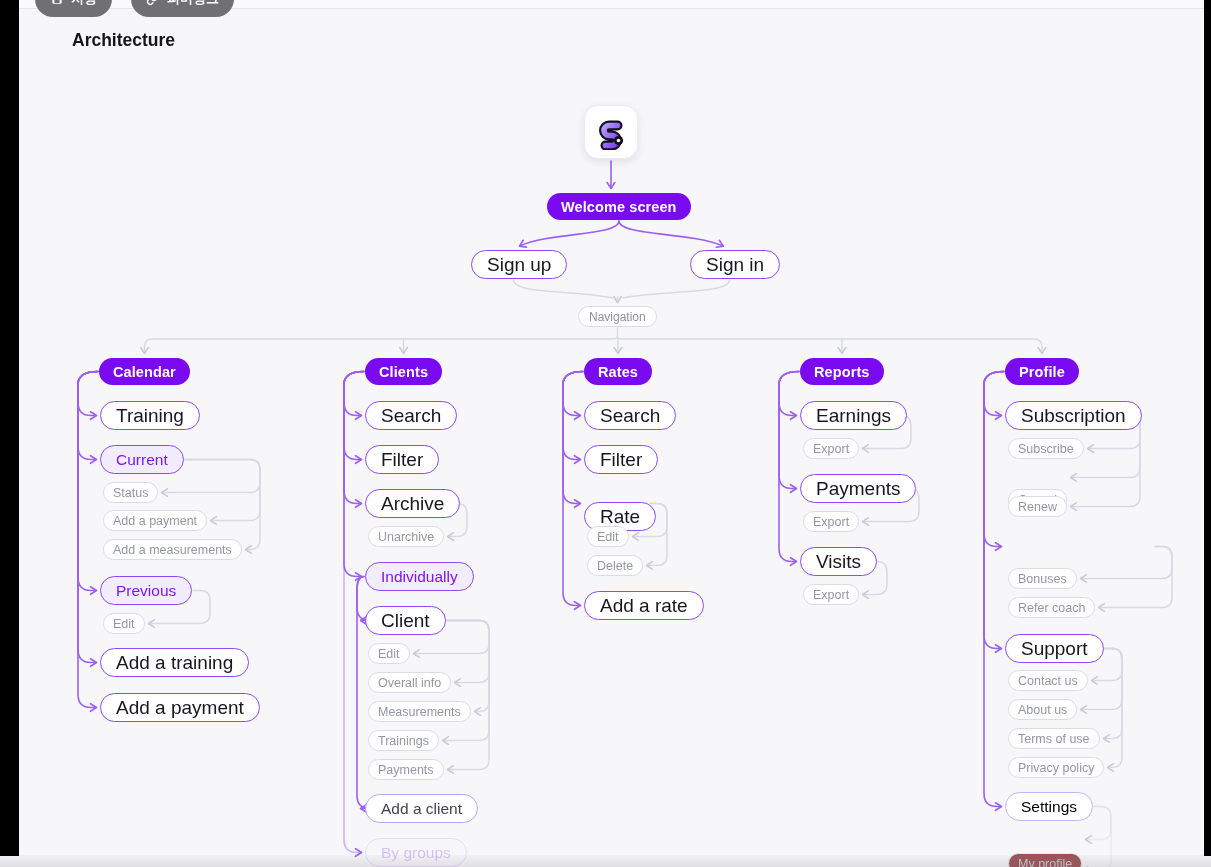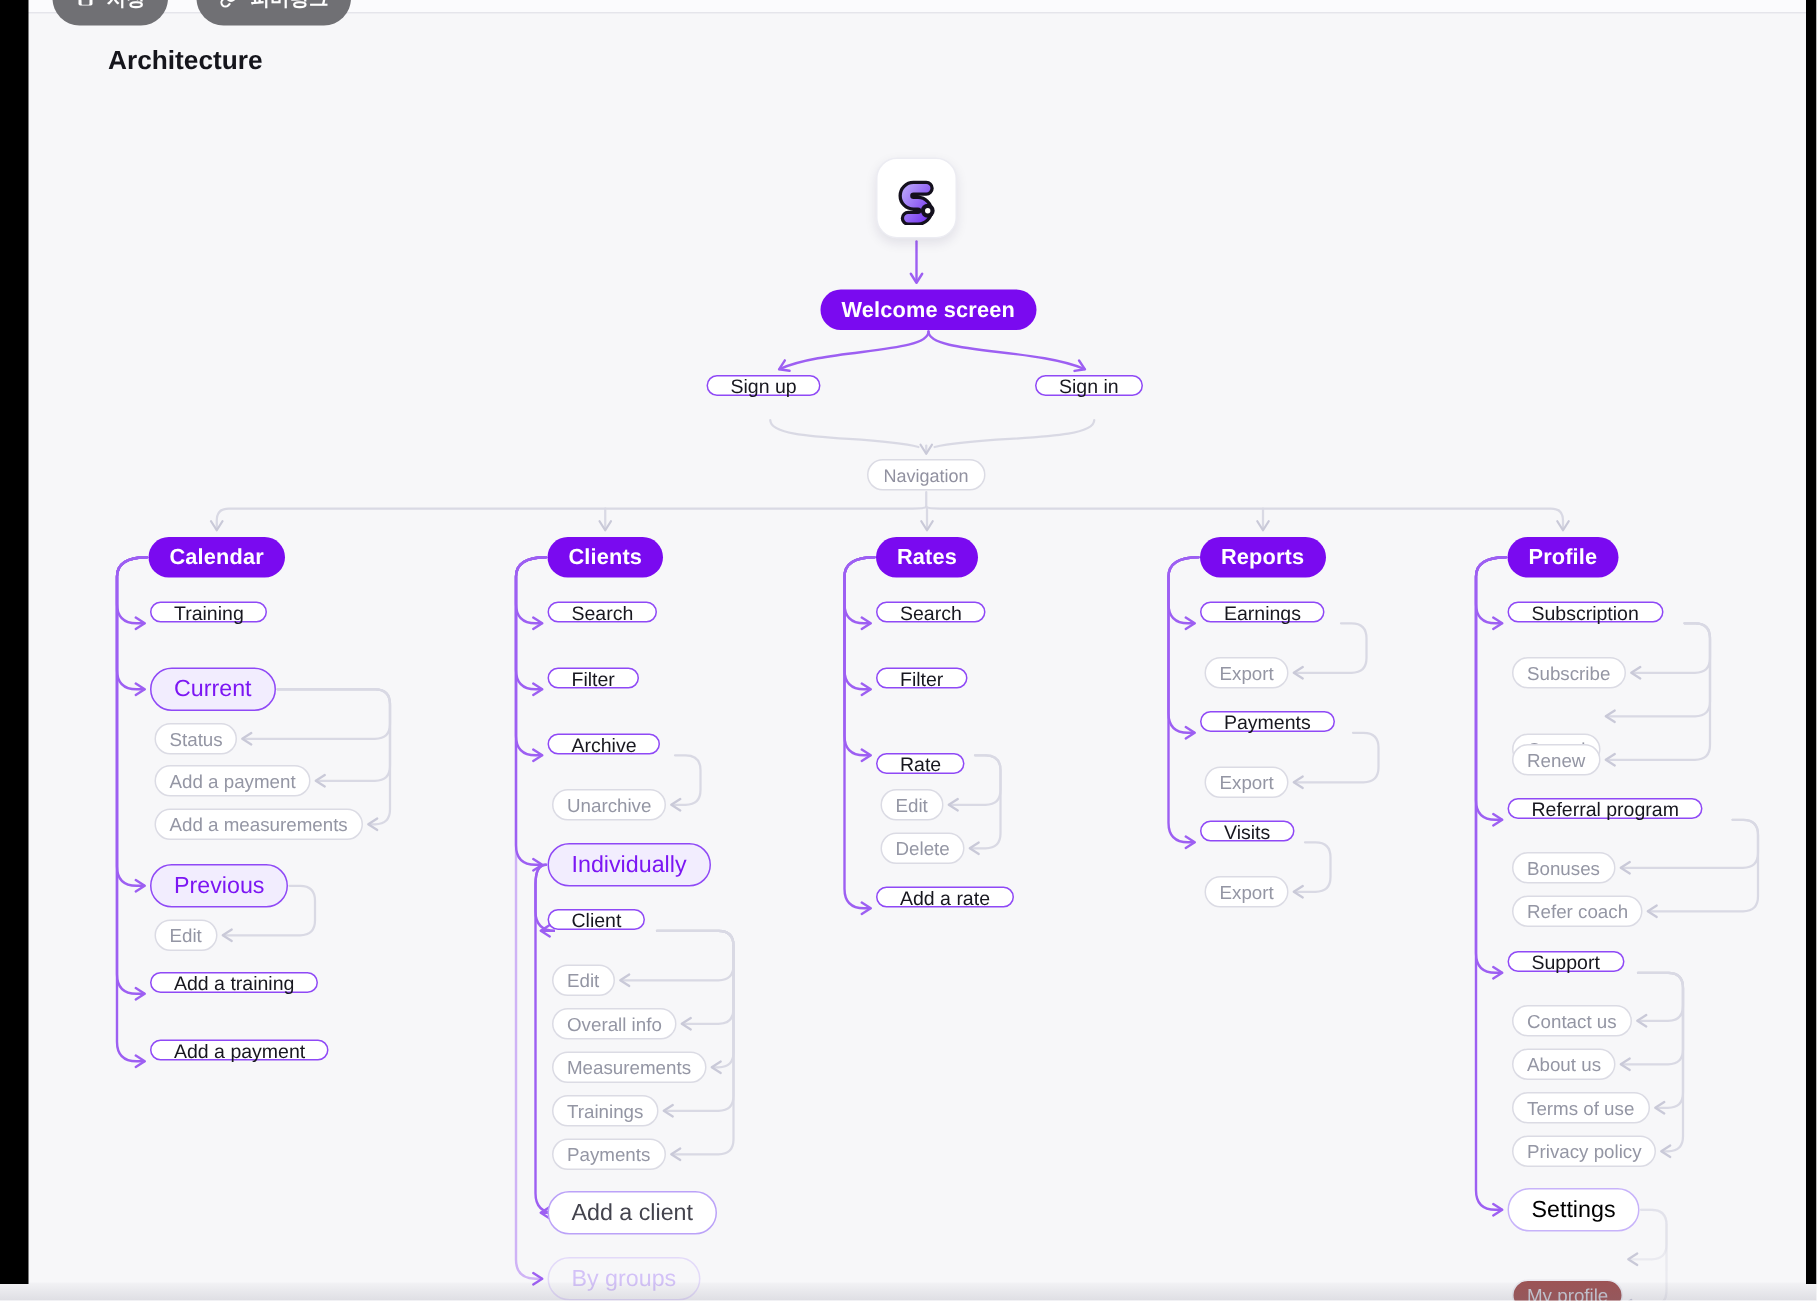--- a/index.html
+++ b/index.html
@@ -40,21 +40,21 @@
   .t-appicon{
     width:54px;height:54px;border-radius:14px;background:#fff;
     border:1px solid #ececf2;box-shadow:0 3px 8px rgba(30,20,70,.10);
   }
   .t-primary{
     background:var(--purple);color:#fff;height:27px;border-radius:13.5px;
     padding:0 14px;font-size:14.5px;font-weight:600;letter-spacing:.1px;
   }
   .t-secondary{
     background:#fff;border:1.5px solid var(--purple-border);color:var(--ink);
-    height:14px;border-radius:15px;padding:0 15px;font-size:13px;font-weight:500;
+    height:29px;border-radius:15px;padding:0 15px;font-size:19px;font-weight:500;
   }
   .t-secondary-light{
     background:#fff;border:1.5px solid #bba2f8;color:#44444e;
     height:29px;border-radius:15px;padding:0 15px;font-size:15.5px;font-weight:500;
   }
   .t-secondary-faded{
     background:#fff;border:1.5px solid #c7b3fa;color:#000000;
     height:29px;border-radius:15px;padding:0 15px;font-size:15.5px;font-weight:500;
   }
   .t-highlight{
@@ -253,21 +253,20 @@
       <div class="node t-child" style="left: 803px; top: 438px;">Export</div>
       <div class="node t-secondary" style="left: 800px; top: 474px;">Payments</div>
       <div class="node t-child" style="left: 803px; top: 511px;">Export</div>
       <div class="node t-secondary" style="left: 800px; top: 547px;">Visits</div>
       <div class="node t-child" style="left: 803px; top: 584px;">Export</div>
       <div class="node t-primary" style="left: 1005px; top: 358px;">Profile</div>
       <div class="node t-secondary" style="left: 1005px; top: 401px;">Subscription</div>
       <div class="node t-child" style="left: 1008px; top: 438px;">Subscribe</div>
       <div class="node t-child" style="left: 1008px; top: 467px; margin-top: 22px;">Cancel</div>
       <div class="node t-child" style="left: 1008px; top: 496px;">Renew</div>
-      <div class="node t-secondary" style="left: 1005px; top: 532px;">Referral program</div>
       <div class="node t-child" style="left: 1008px; top: 568px;">Bonuses</div>
       <div class="node t-child" style="left: 1008px; top: 597px;">Refer coach</div>
       <div class="node t-secondary" style="left: 1005px; top: 634px;">Support</div>
       <div class="node t-child" style="left: 1008px; top: 670px;">Contact us</div>
       <div class="node t-child" style="left: 1008px; top: 699px;">About us</div>
       <div class="node t-child" style="left: 1008px; top: 728px;">Terms of use</div>
       <div class="node t-child" style="left: 1008px; top: 757px;">Privacy policy</div>
       <div class="node t-secondary-faded" style="left: 1005px; top: 792px;">Settings</div>
       <div class="node t-child-faded" style="left: 1008px; top: 829px;">My profile</div>
       <div class="node t-child-faded" style="left: 1008px; top: 860px;"></div>

